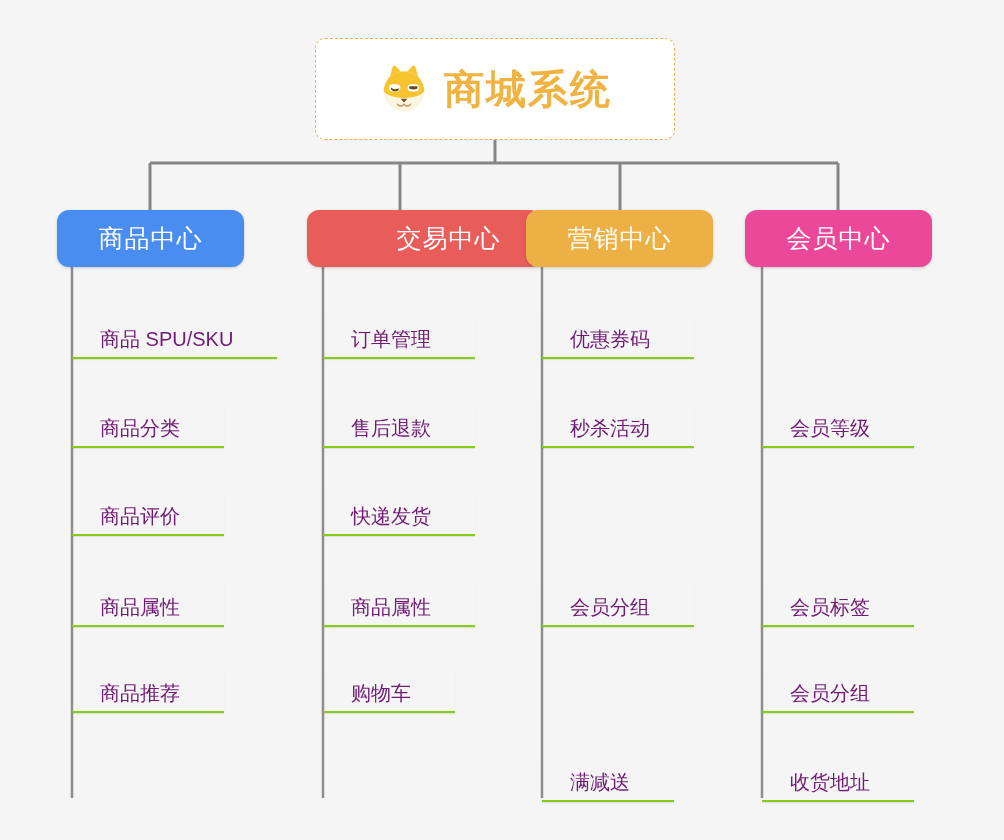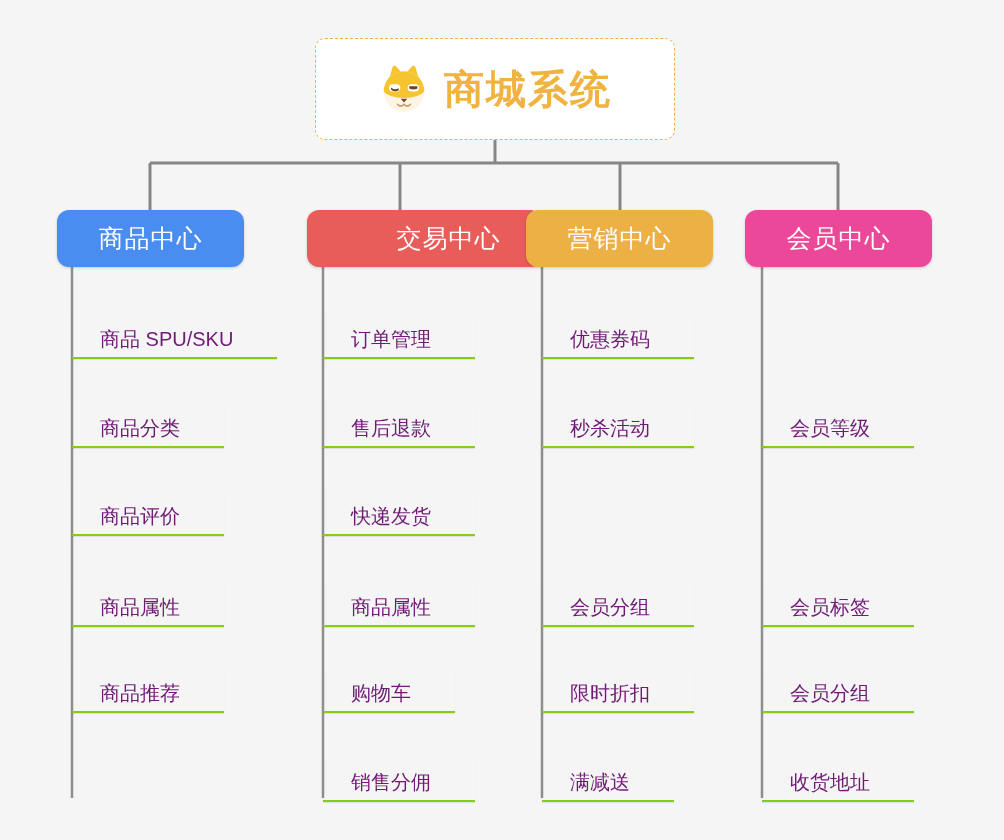--- a/index.html
+++ b/index.html
@@ -148,26 +148,24 @@
   <div class="leaf col1 row2">商品分类</div>
   <div class="leaf col1 row3">商品评价</div>
   <div class="leaf col1 row4">商品属性</div>
   <div class="leaf col1 row5">商品推荐</div>
 
   <div class="leaf col2 row1">订单管理</div>
   <div class="leaf col2 row2">售后退款</div>
   <div class="leaf col2 row3">快递发货</div>
   <div class="leaf col2 row4">商品属性</div>
   <div class="leaf col2 row5">购物车</div>
-  <div class="leaf col2 row6">销售分佣</div>
 
   <div class="leaf col3 row1">优惠券码</div>
   <div class="leaf col3 row2">秒杀活动</div>
   <div class="leaf col3 row4">会员分组</div>
-  <div class="leaf col3 row5">限时折扣</div>
   <div class="leaf col3 row6">满减送</div>
 
   <div class="leaf col4 row2">会员等级</div>
   <div class="leaf col4 row4">会员标签</div>
   <div class="leaf col4 row5">会员分组</div>
   <div class="leaf col4 row6">收货地址</div>
 
 </div>
 
 </body></html>

